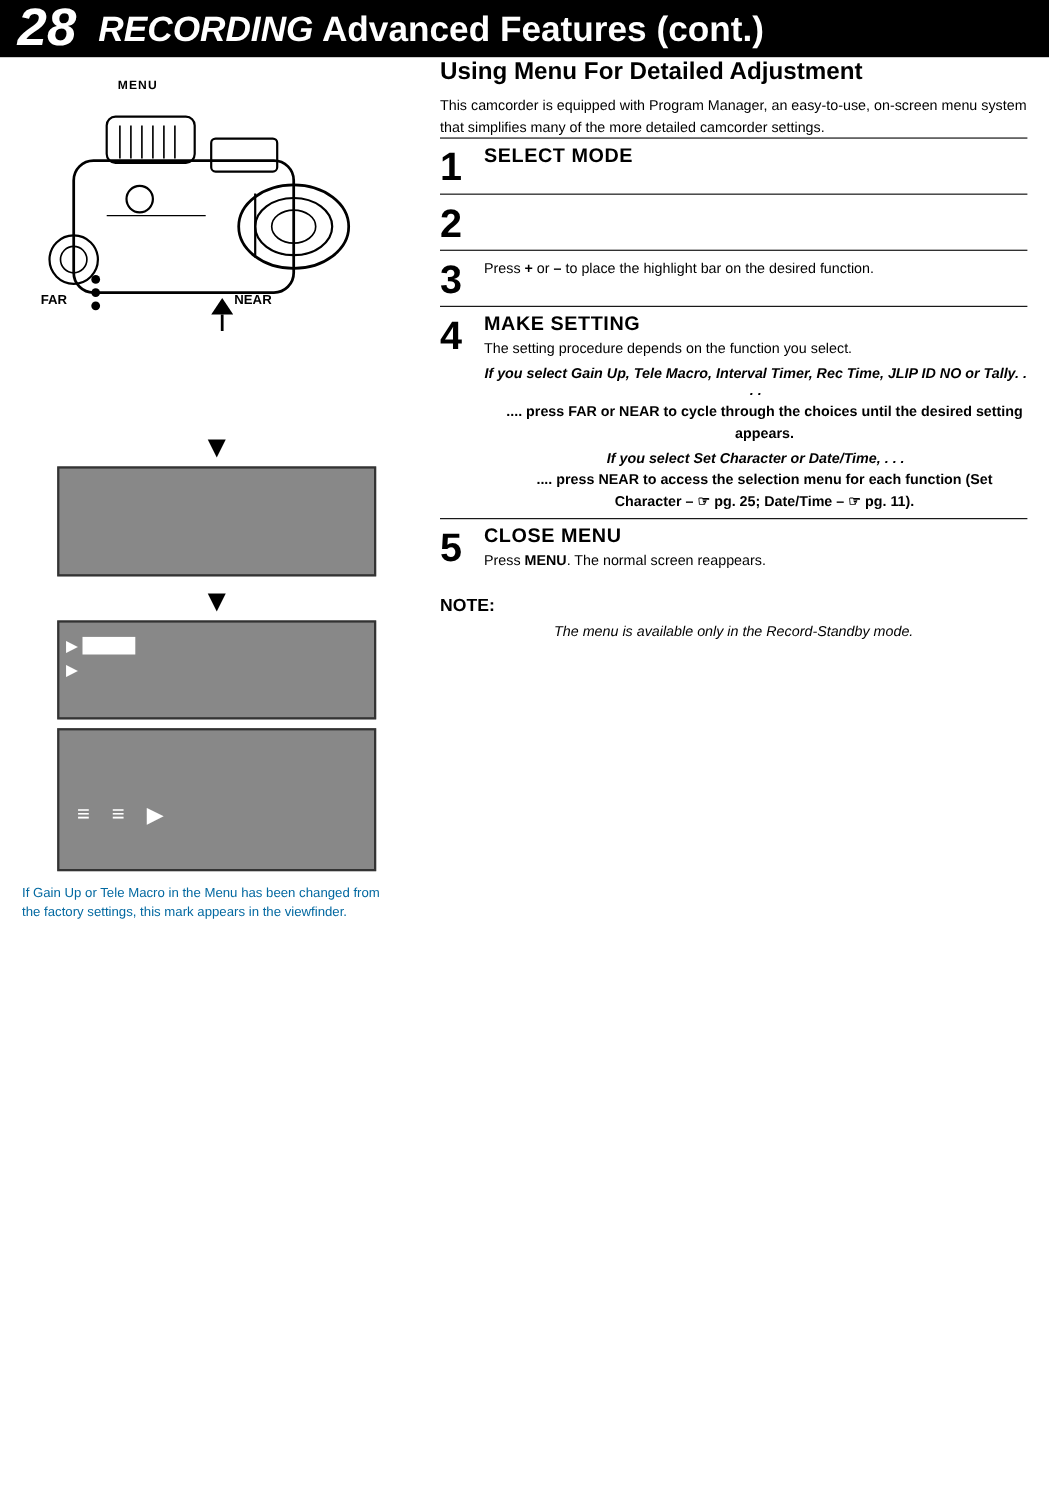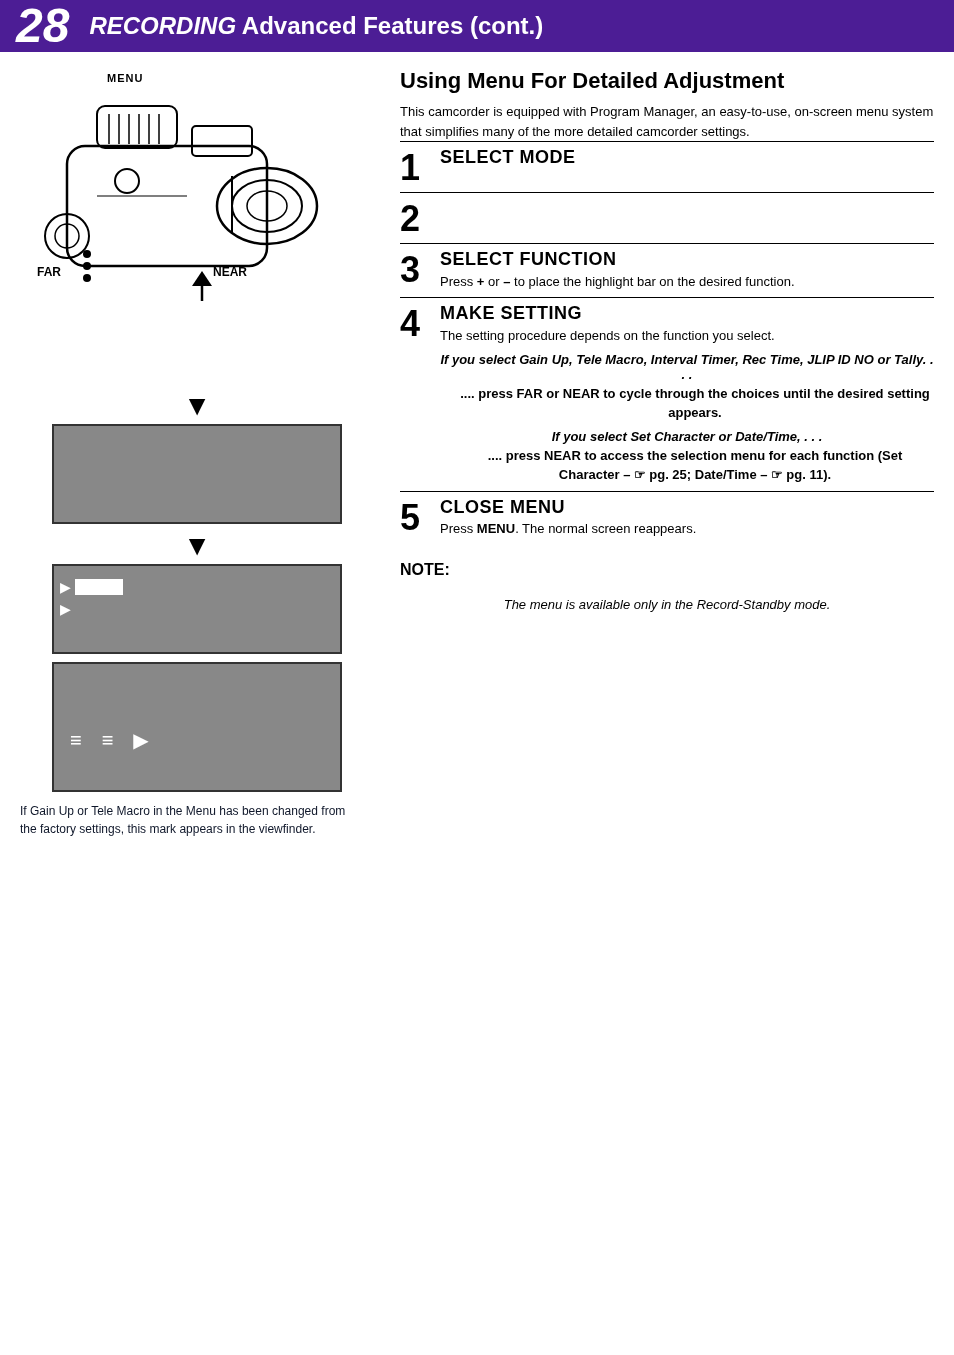--- a/index.html
+++ b/index.html
@@ -9,35 +9,35 @@
       background: #fff;
       font-family: Arial, Helvetica, sans-serif;
       font-size: 14px;
       color: #000;
     }
 
     
     .page-header {
       display: flex;
       align-items: center;
-      background: #4c1d95;
+      background: #000000;
       color: #fff;
       padding: 4px 16px;
       height: 52px;
     }
     .page-number {
       font-size: 48px;
       font-weight: bold;
       font-style: italic;
       color: #fff;
       margin-right: 20px;
       line-height: 1;
     }
     .header-title {
-      font-size: 24px;
+      font-size: 32px;
       font-weight: bold;
       color: #fff;
     }
     .header-title em {
       font-style: italic;
       font-weight: bold;
     }
 
     
     .main-content {
@@ -48,21 +48,21 @@
     
     .left-col {
       width: 390px;
       padding: 16px 16px 16px 20px;
       flex-shrink: 0;
     }
 
     
     .right-col {
       flex: 1;
-      padding: 16px 20px 16px 10px;
+      padding: 0 20px 16px 10px;
     }
 
     
     .section-title {
       font-size: 22px;
       font-weight: bold;
       margin-bottom: 8px;
       color: #000;
     }
     .section-intro {
@@ -125,21 +125,21 @@
     }
 
     
     .note-section {
       margin-top: 12px;
       padding-top: 4px;
     }
     .note-title {
       font-size: 16px;
       font-weight: bold;
-      margin-bottom: 16px;
+      margin-bottom: 4px;
     }
     .note-text {
       font-size: 13px;
       font-style: italic;
       line-height: 1.5;
       text-align: center;
     }
 
     
     .camcorder-area {
@@ -211,21 +211,21 @@
       background: #fff;
       color: #000;
       padding: 1px 4px;
     }
 
     
     .diagram-caption {
       font-size: 12px;
       line-height: 1.5;
       margin-top: 8px;
-      color: #0f172a;
+      color: #0369a1;
       width: 340px;
     }
 
     
     .far-near-labels {
       display: flex;
       justify-content: space-between;
       font-size: 12px;
       font-weight: bold;
       margin-top: 2px;
@@ -336,21 +336,20 @@
       </div>
     </div>
 
     <div class="step-row">
       <div class="step-number">2</div>
     </div>
 
     <div class="step-row">
       <div class="step-number">3</div>
       <div class="step-content">
-        <div class="step-heading">SELECT FUNCTION</div>
         <div class="step-text">Press <strong>+</strong> or <strong>–</strong> to place the highlight bar on the desired function.</div>
       </div>
     </div>
 
     <div class="step-row" style="align-items:flex-start;">
       <div class="step-number">4</div>
       <div class="step-content">
         <div class="step-heading">MAKE SETTING</div>
         <div class="step-text">The setting procedure depends on the function you select.</div>
         <div class="sub-section">

